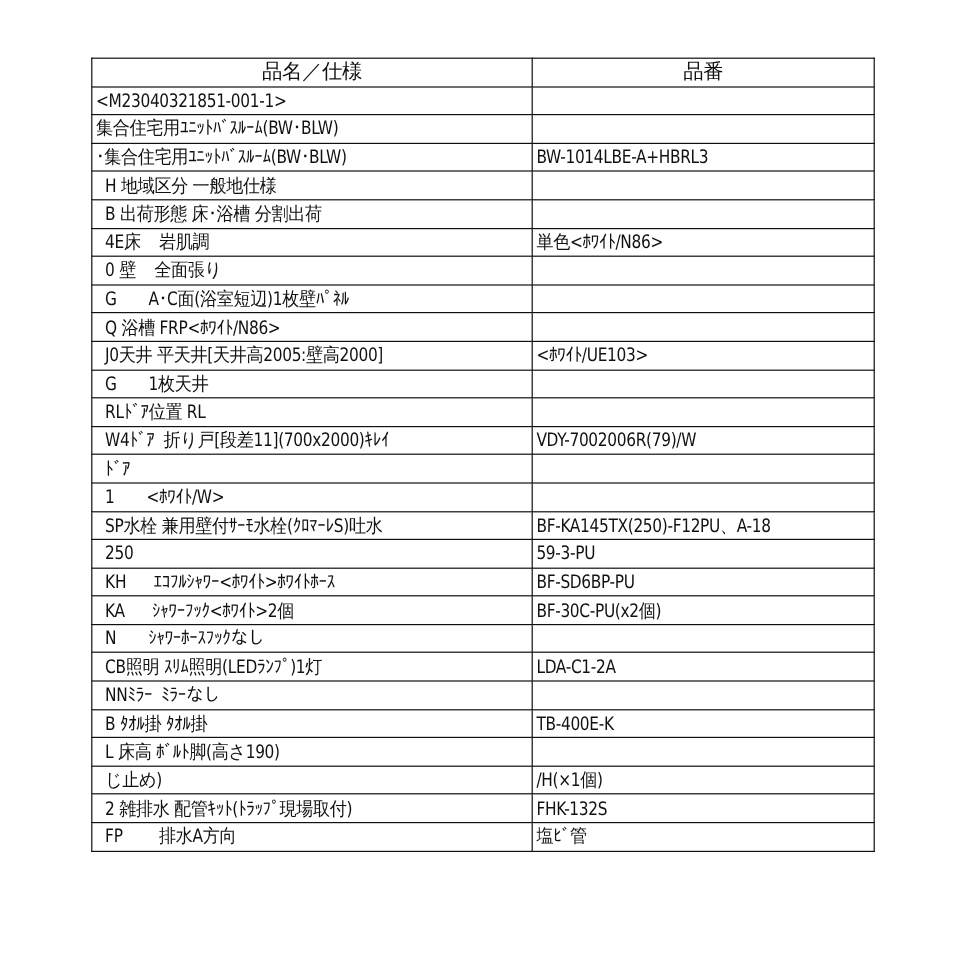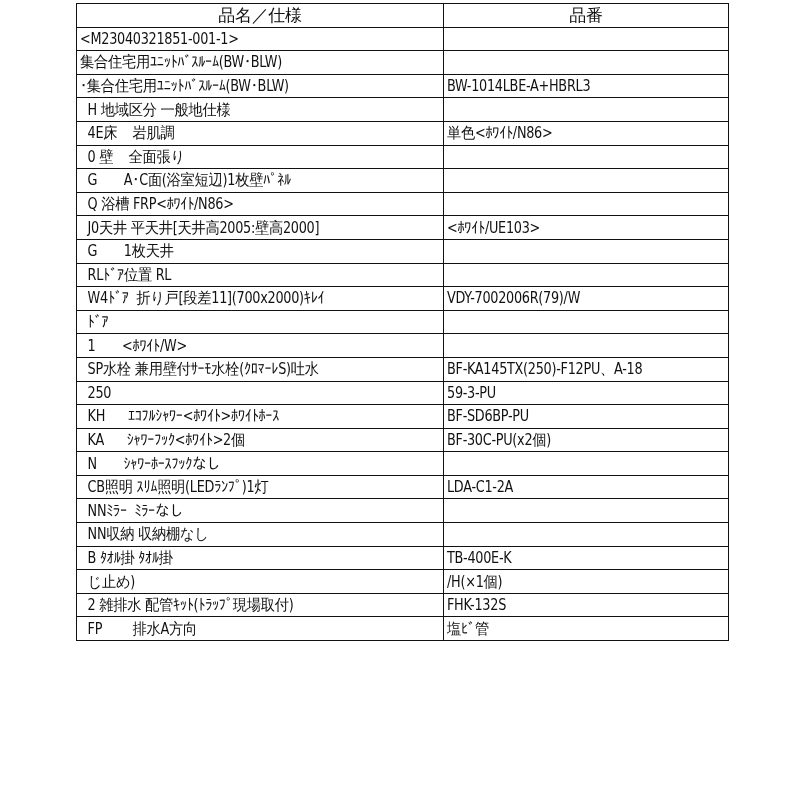--- a/index.html
+++ b/index.html
@@ -1,19 +1,19 @@
 <!DOCTYPE html>
 <html><head>
 <meta charset="utf-8">
 <style>
   html, body { margin: 0; padding: 0; background: #ffffff; }
   body { width: 804px; height: 804px; position: relative; overflow: hidden;
          font-family: "DejaVu Sans", "Liberation Sans", sans-serif; color: #111; }
   .sheet { position: absolute; left: 76px; top: 3px; width: 652px; }
-  table.spec { border-collapse: collapse; width: 652px; table-layout: fixed; }
+  table.spec { border-collapse: collapse; width: 652px; table-layout: fixed; margin-top: 45px; }
   table.spec col.c1 { width: 367px; }
   table.spec col.c2 { width: 285px; }
   table.spec td, table.spec th {
     border: 1.5px solid #111;
     height: 22.6px; padding: 0 0 0 3px; margin: 0;
     font-size: 15.5px; line-height: 20px; white-space: nowrap; overflow: hidden;
     font-weight: normal; text-align: left; vertical-align: middle;
     letter-spacing: -0.3px;
     font-family: "DejaVu Sans Condensed", "DejaVu Sans", "Liberation Sans", sans-serif;
     transform-origin: left center;
@@ -45,20 +45,24 @@
         <tr>
           <td><span class="cell-text" style="white-space: pre;">集合住宅用ﾕﾆｯﾄﾊﾞｽﾙｰﾑ(BW･BLW)</span></td>
           <td><span class="cell-text" style="white-space: pre;"></span></td>
         </tr>
         <tr>
           <td><span class="cell-text" style="white-space: pre;">･集合住宅用ﾕﾆｯﾄﾊﾞｽﾙｰﾑ(BW･BLW)</span></td>
           <td><span class="cell-text" style="white-space: pre;">BW-1014LBE-A+HBRL3</span></td>
         </tr>
         <tr>
           <td><span class="cell-text" style="white-space: pre;">  H 地域区分 一般地仕様</span></td>
+          <td><span class="cell-text" style="white-space: pre;"></span></td>
+        </tr>
+        <tr>
+          <td><span class="cell-text" style="white-space: pre;">  B 出荷形態 床･浴槽 分割出荷</span></td>
           <td><span class="cell-text" style="white-space: pre;"></span></td>
         </tr>
         <tr>
           <td><span class="cell-text" style="white-space: pre;">  4E床    岩肌調</span></td>
           <td><span class="cell-text" style="white-space: pre;">単色&lt;ﾎﾜｲﾄ/N86&gt;</span></td>
         </tr>
         <tr>
           <td><span class="cell-text" style="white-space: pre;">  0 壁    全面張り</span></td>
           <td><span class="cell-text" style="white-space: pre;"></span></td>
         </tr>
@@ -116,26 +120,26 @@
         </tr>
         <tr>
           <td><span class="cell-text" style="white-space: pre;">  CB照明 ｽﾘﾑ照明(LEDﾗﾝﾌﾟ)1灯</span></td>
           <td><span class="cell-text" style="white-space: pre;">LDA-C1-2A</span></td>
         </tr>
         <tr>
           <td><span class="cell-text" style="white-space: pre;">  NNﾐﾗｰ  ﾐﾗｰなし</span></td>
           <td><span class="cell-text" style="white-space: pre;"></span></td>
         </tr>
         <tr>
-          <td><span class="cell-text" style="white-space: pre;">  NN収納 収納棚なし</span></td>
-          <td><span class="cell-text" style="white-space: pre;"></span></td>
+          <td><span class="cell-text" style="white-space: pre;">  B ﾀｵﾙ掛 ﾀｵﾙ掛</span></td>
+          <td><span class="cell-text" style="white-space: pre;">TB-400E-K</span></td>
         </tr>
         <tr>
-          <td><span class="cell-text" style="white-space: pre;">  B ﾀｵﾙ掛 ﾀｵﾙ掛</span></td>
-          <td><span class="cell-text" style="white-space: pre;">TB-400E-K</span></td>
+          <td><span class="cell-text" style="white-space: pre;">  L 床高 ﾎﾞﾙﾄ脚(高さ190)</span></td>
+          <td><span class="cell-text" style="white-space: pre;"></span></td>
         </tr>
         <tr>
           <td><span class="cell-text" style="white-space: pre;">  じ止め)</span></td>
           <td><span class="cell-text" style="white-space: pre;">/H(×1個)</span></td>
         </tr>
         <tr>
           <td><span class="cell-text" style="white-space: pre;">  2 雑排水 配管ｷｯﾄ(ﾄﾗｯﾌﾟ現場取付)</span></td>
           <td><span class="cell-text" style="white-space: pre;">FHK-132S</span></td>
         </tr>
         <tr>

